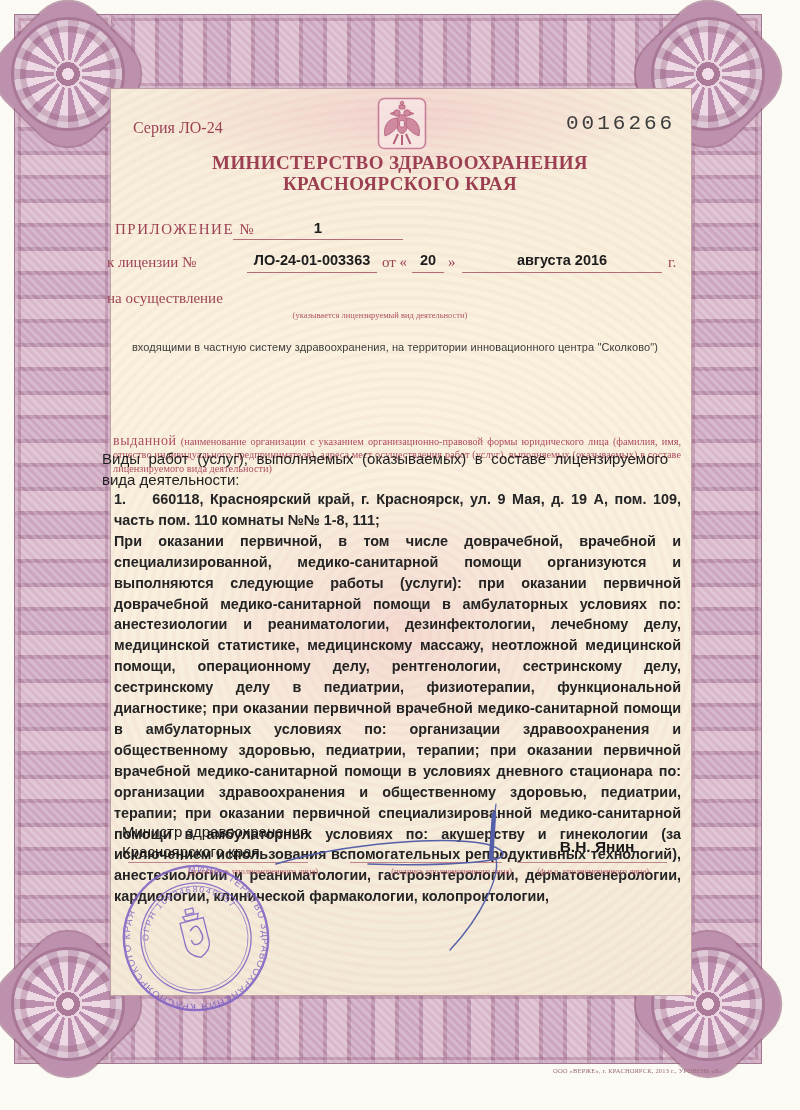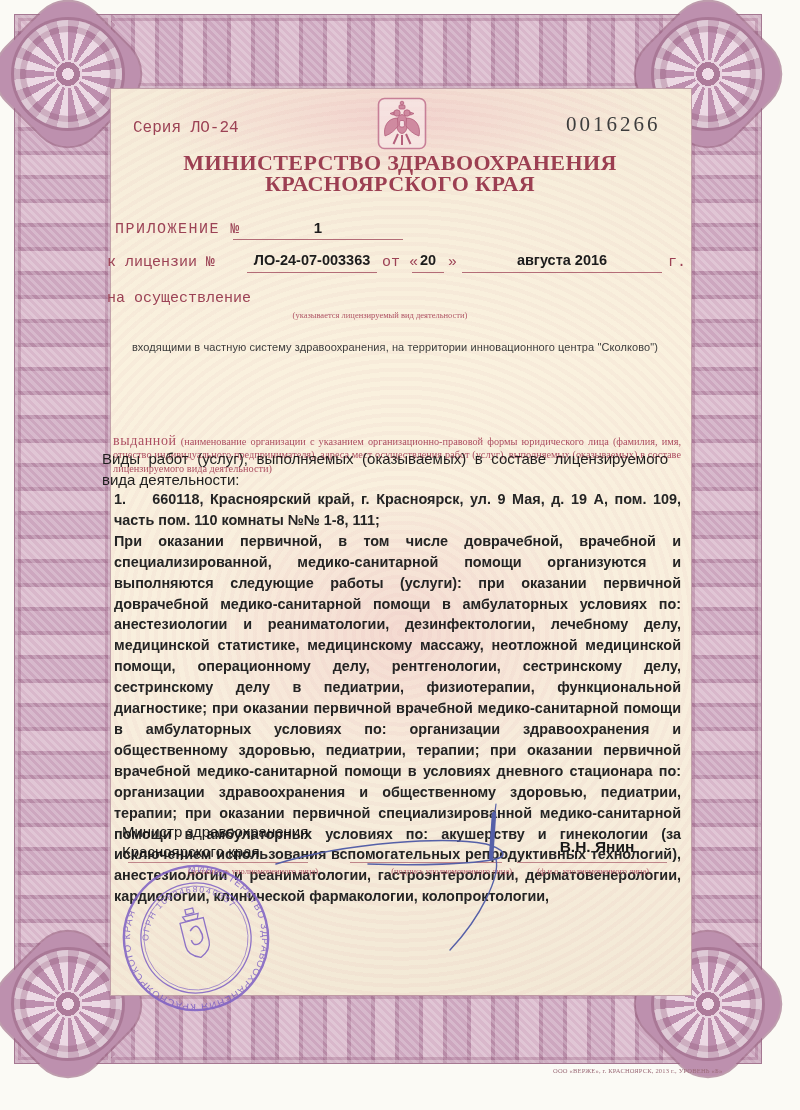--- a/index.html
+++ b/index.html
@@ -45,29 +45,29 @@
   
   .paper{position:absolute;left:110px;top:88px;width:580px;height:906px;
     border:1px solid rgba(150,100,130,.55);
     background:
       radial-gradient(ellipse 300px 210px at 50% 60%, rgba(232,164,176,.28), rgba(0,0,0,0) 70%),
       repeating-radial-gradient(circle at 50% 60%, rgba(205,120,140,.05) 0 4px, rgba(0,0,0,0) 4px 9px),
       radial-gradient(ellipse 340px 90px at 50% 3%, rgba(236,180,192,.45), rgba(0,0,0,0) 75%),
       linear-gradient(180deg,#f6ecd9,#faf1de 30%,#f8eedd 70%,#f3e9d6);}
 
   .abs{position:absolute;}
-  .lbl{font-family:Liberation Mono, monospace;color:#9c4255;font-size:15px;white-space:nowrap;}
+  .lbl{font-family:Liberation Serif, serif;color:#9c4255;font-size:15px;white-space:nowrap;}
   .val{font-weight:bold;color:#1c1c1c;}
   .fill{position:absolute;border-bottom:1px solid rgba(156,66,85,.75);text-align:center;white-space:nowrap;}
 
   .series{left:133px;top:119px;font-size:16px;}
-  .serial{left:566px;top:112px;font-family:Liberation Serif, serif;font-size:21px;letter-spacing:3px;color:#3d3d3d;}
+  .serial{left:566px;top:112px;font-family:Liberation Mono, monospace;font-size:21px;letter-spacing:3px;color:#3d3d3d;}
   .emblem{left:377px;top:97px;width:50px;height:53px;}
   .title{left:110px;top:152px;width:580px;text-align:center;font-family:"Liberation Serif",serif;
-    font-weight:bold;color:#9c3f52;font-size:22px;line-height:21px;letter-spacing:.4px;}
+    font-weight:bold;color:#9c3f52;font-size:19px;line-height:21px;letter-spacing:.4px;}
 
   .apx-label{left:115px;top:221px;letter-spacing:1.5px;}
   .apx-fill{left:233px;top:219px;width:170px;height:20px;font-size:15px;}
   .lic-label{left:107px;top:254px;}
   .lic-no{left:247px;top:252px;width:130px;height:20px;font-size:14.5px;}
   .lic-from{left:382px;top:254px;}
   .lic-day{left:412px;top:252px;width:32px;height:20px;font-size:14.5px;}
   .lic-close{left:448px;top:254px;}
   .lic-date{left:462px;top:252px;width:200px;height:20px;font-size:14.5px;}
   .lic-g{left:668px;top:254px;}
@@ -146,21 +146,21 @@
   </svg>
   <div class="abs title">
     <div>МИНИСТЕРСТВО ЗДРАВООХРАНЕНИЯ</div>
     <div>КРАСНОЯРСКОГО КРАЯ</div>
   </div>
 
   <div class="abs lbl apx-label">ПРИЛОЖЕНИЕ  №</div>
   <div class="fill apx-fill"><span class="val">1</span></div>
 
   <div class="abs lbl lic-label">к лицензии  №</div>
-  <div class="fill lic-no"><span class="val">ЛО-24-07-003363</span></div>
+  <div class="fill lic-no"><span class="val">ЛО-24-01-003363</span></div>
   <div class="abs lbl lic-from">от «</div>
   <div class="fill lic-day"><span class="val">20</span></div>
   <div class="abs lbl lic-close">»</div>
   <div class="fill lic-date"><span class="val">августа 2016</span></div>
   <div class="abs lbl lic-g">г.</div>
 
   <div class="abs lbl act-label">на осуществление</div>
   <div class="abs act-hint">(указывается лицензируемый вид деятельности)</div>
   <div class="abs exc l2">входящими в частную систему здравоохранения, на территории инновационного центра "Сколково")</div>
 

